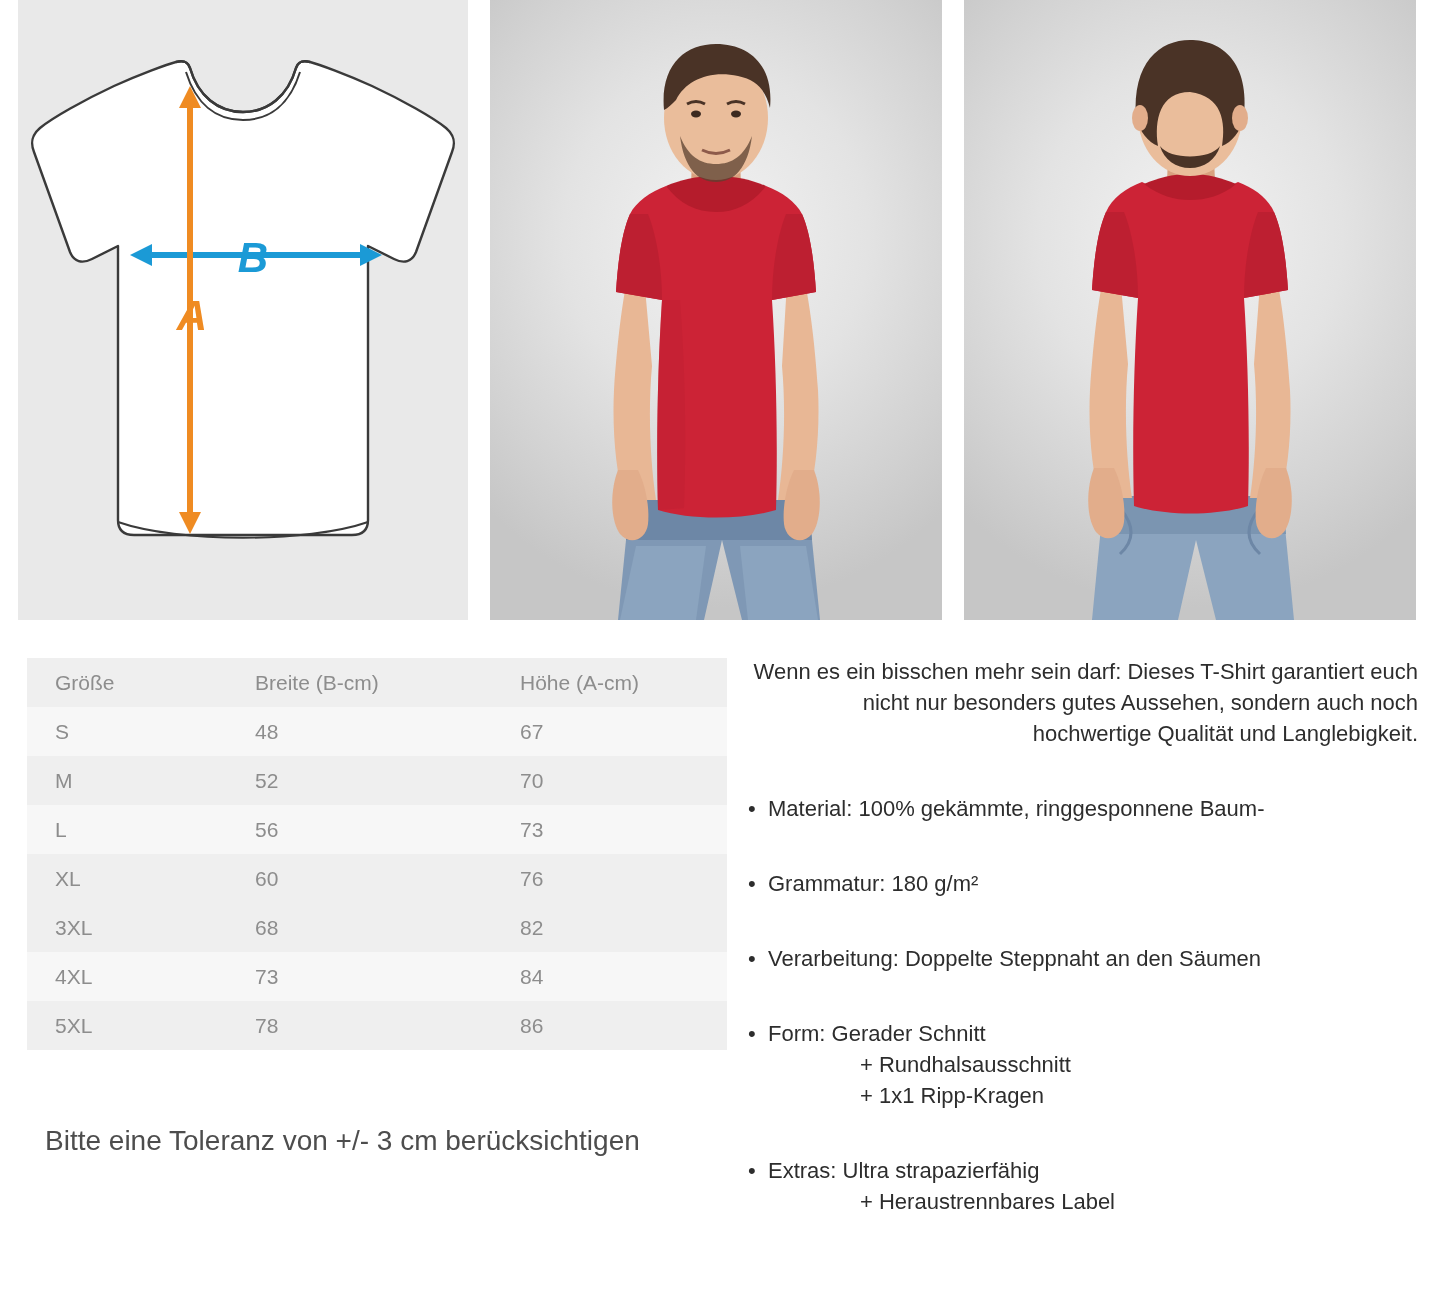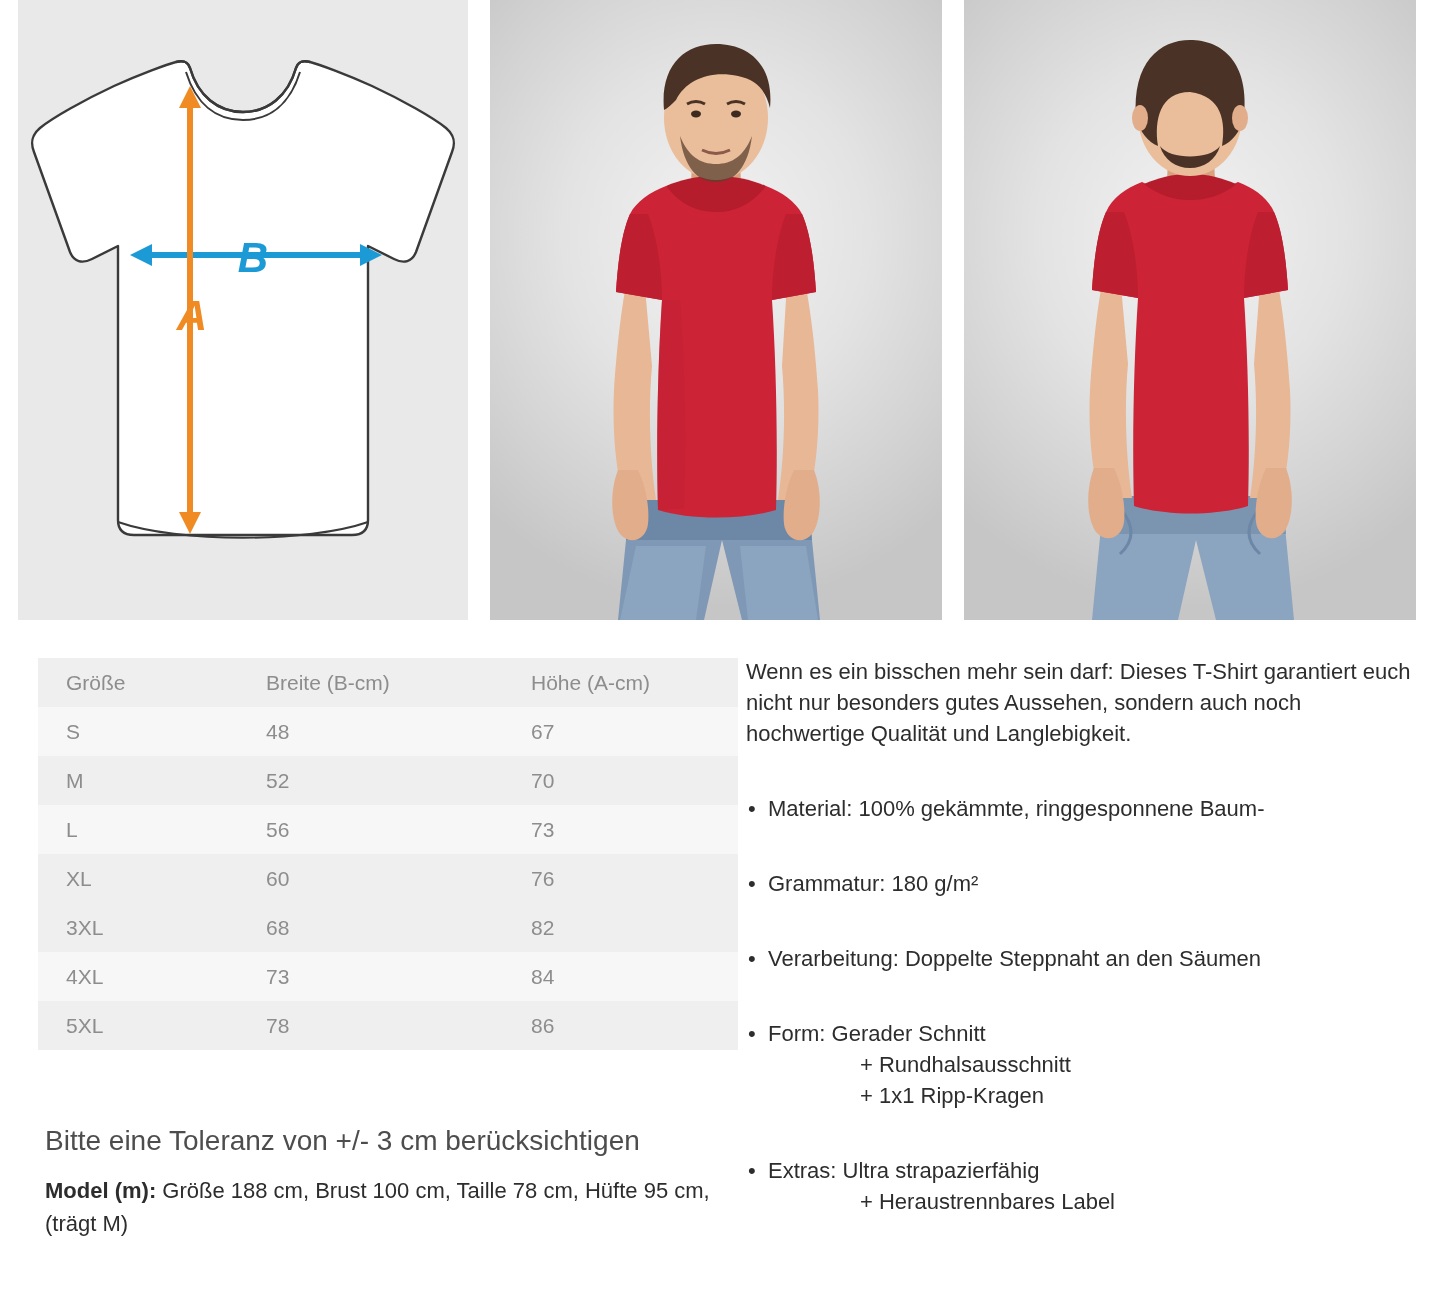--- a/index.html
+++ b/index.html
@@ -57,21 +57,21 @@
     position: absolute;
     top: 648px;
     left: 18px;
     width: 1400px;
     height: 640px;
   }
 
   
   .size-table {
     position: absolute;
-    left: 20px;
+    left: 9px;
     top: 10px;
     width: 700px;
     border-collapse: collapse;
     font-size: 21px;
     color: #8d8d8d;
   }
   .size-table th, .size-table td {
     text-align: left;
     padding: 10px 0 10px 28px;
     font-weight: normal;
@@ -110,20 +110,21 @@
     position: absolute;
     left: 728px;
     top: 8px;
     width: 672px;
     font-size: 22px;
     color: #2d2d2d;
     line-height: 31px;
   }
   .desc p.intro {
     margin: 0 0 26px 0;
+    text-align: right;
   }
   .feat-list {
     list-style: none;
     margin: 0;
     padding: 0;
   }
   .feat-list li {
     position: relative;
     padding-left: 22px;
     margin-bottom: 2px;
@@ -336,23 +337,20 @@
         <tr class="row-odd">
           <td>5XL</td>
           <td>78</td>
           <td>86</td>
         </tr>
       </tbody>
     </table>
 
     <div class="tolerance">Bitte eine Toleranz von +/- 3 cm berücksichtigen</div>
 
-    <div class="model-line">
-      <b>Model (m):</b><span> Größe 188 cm, Brust 100 cm, Taille 78 cm, Hüfte 95 cm, (trägt M)</span>
-    </div>
 
     <div class="desc">
       <p class="intro">Wenn es ein bisschen mehr sein darf: Dieses T-Shirt garantiert euch nicht nur besonders gutes Aussehen, sondern auch noch hochwertige Qualität und Langlebigkeit.</p>
       <ul class="feat-list">
         <li>
           <span>Material: 100% gekämmte, ringgesponnene Baum-</span>
         </li>
         <li>
           <span>Grammatur: 180 g/m²</span>
         </li>

